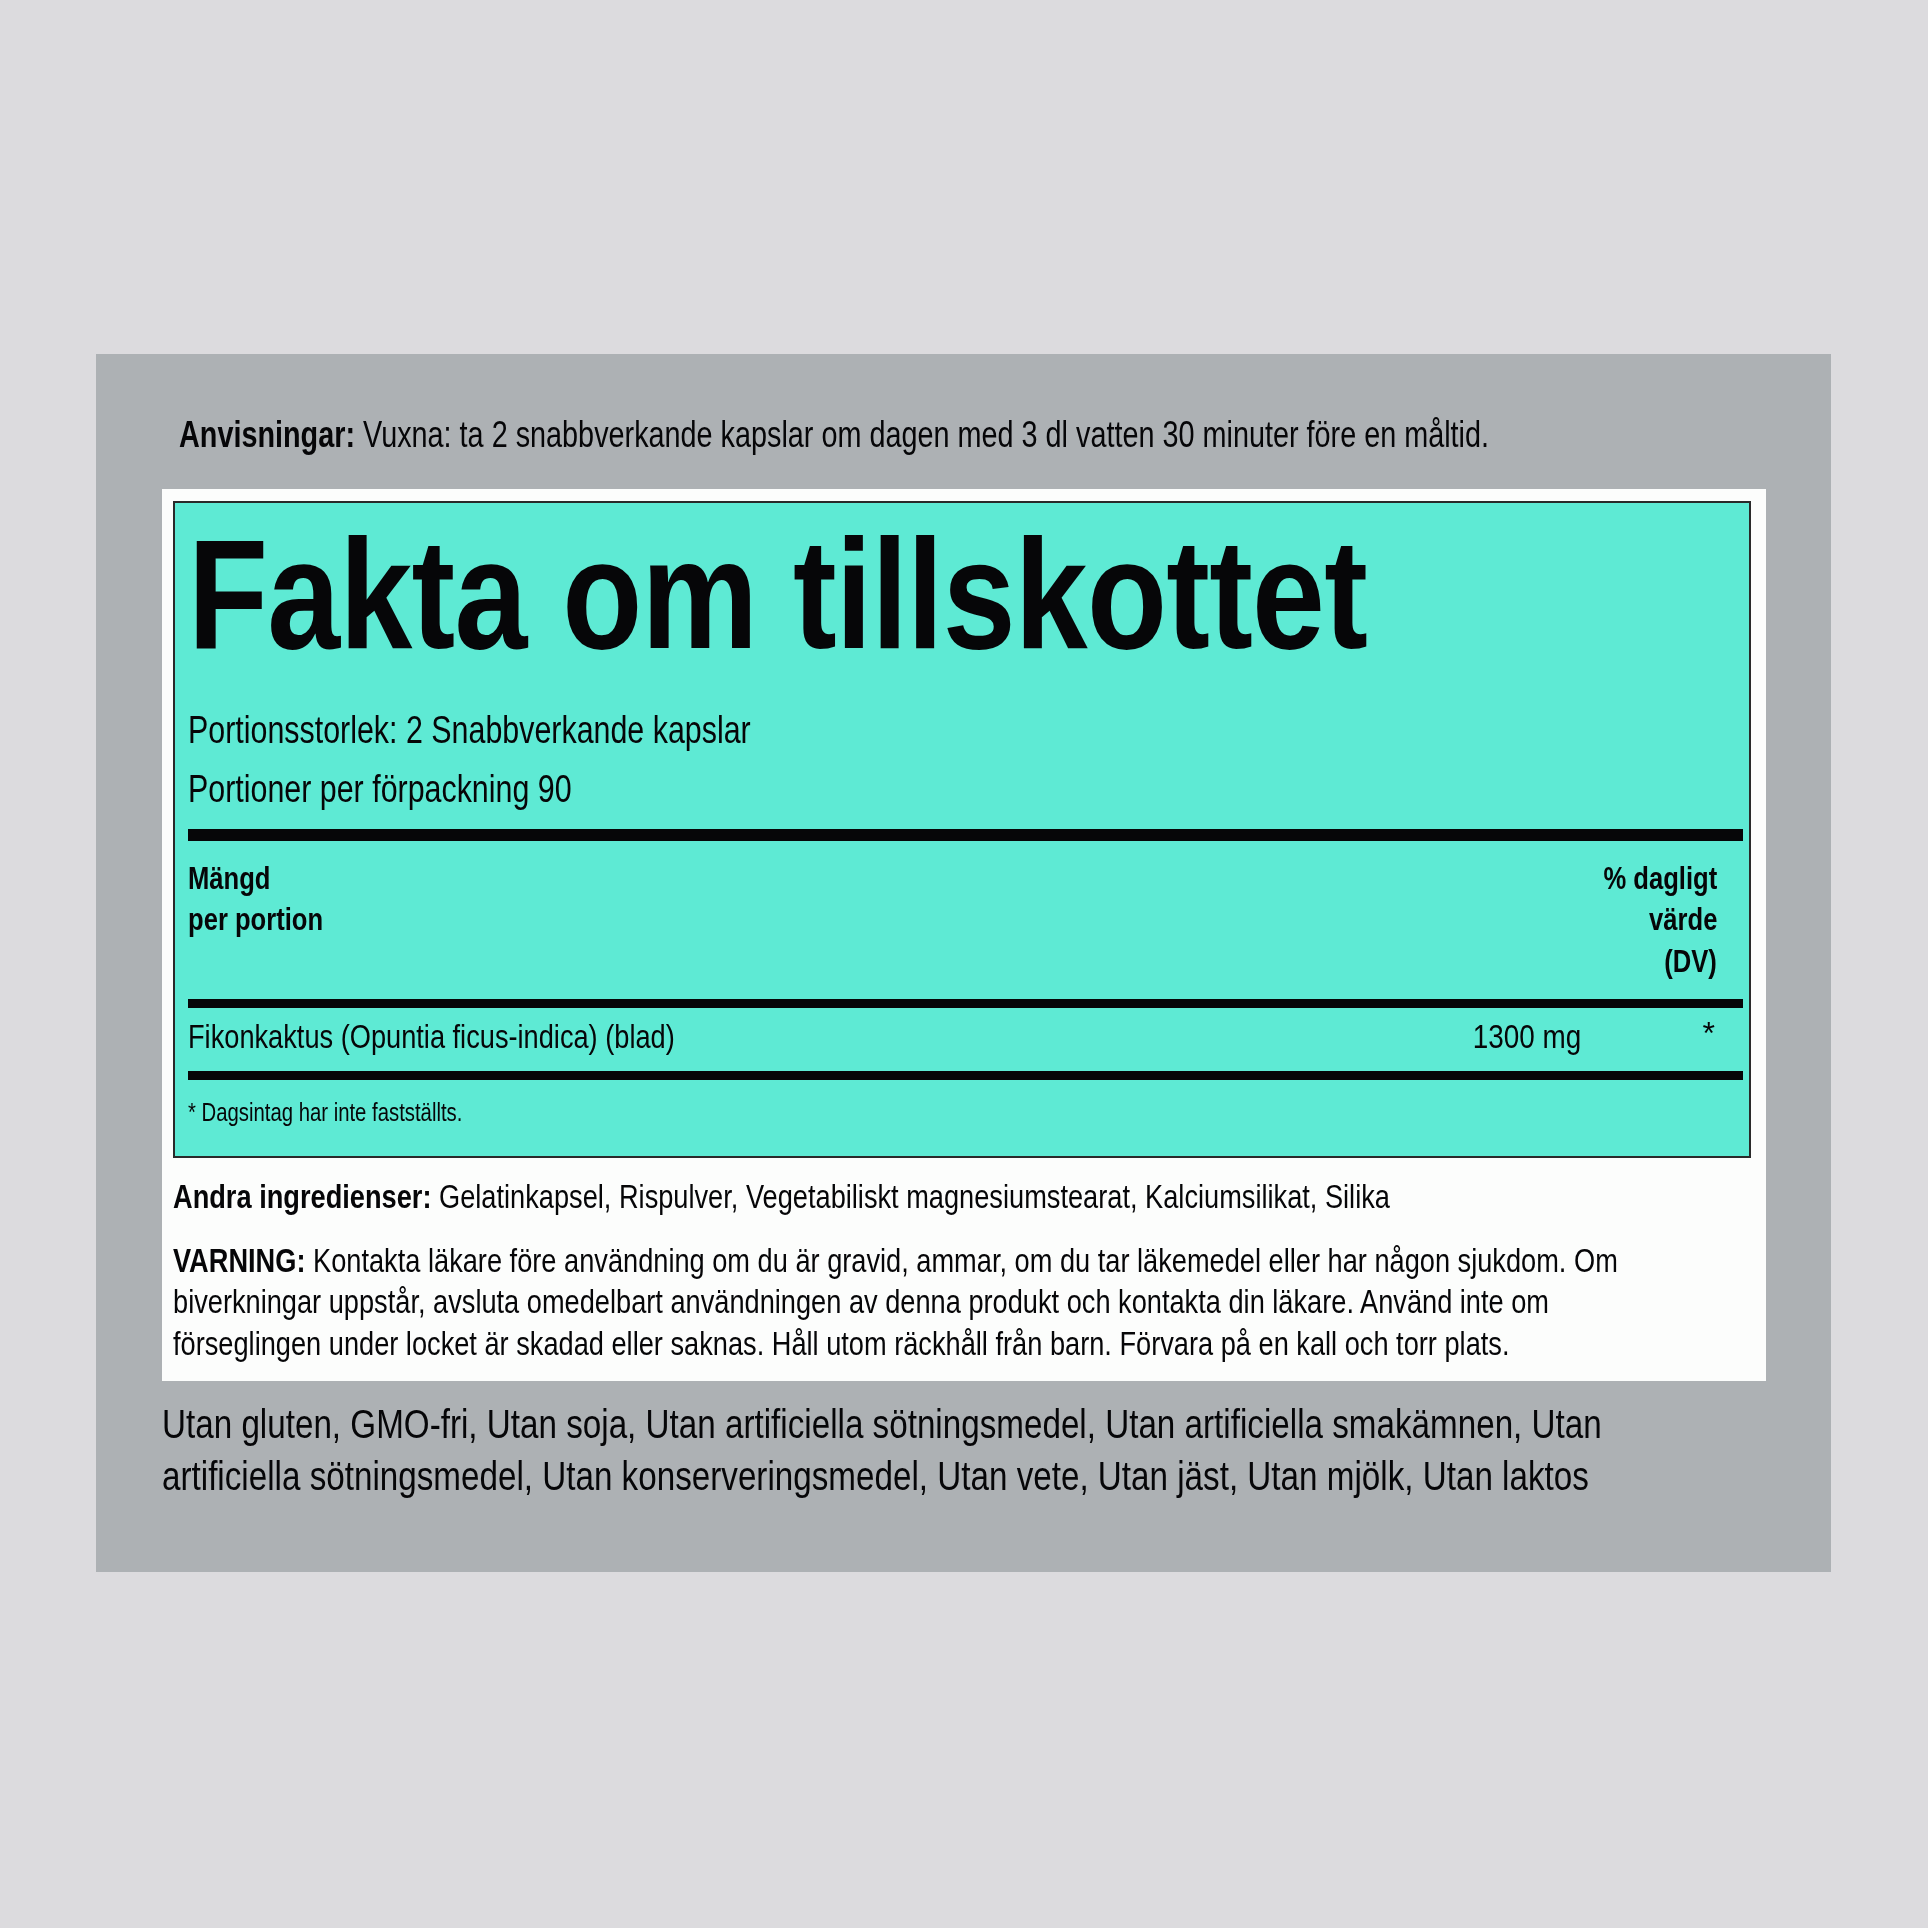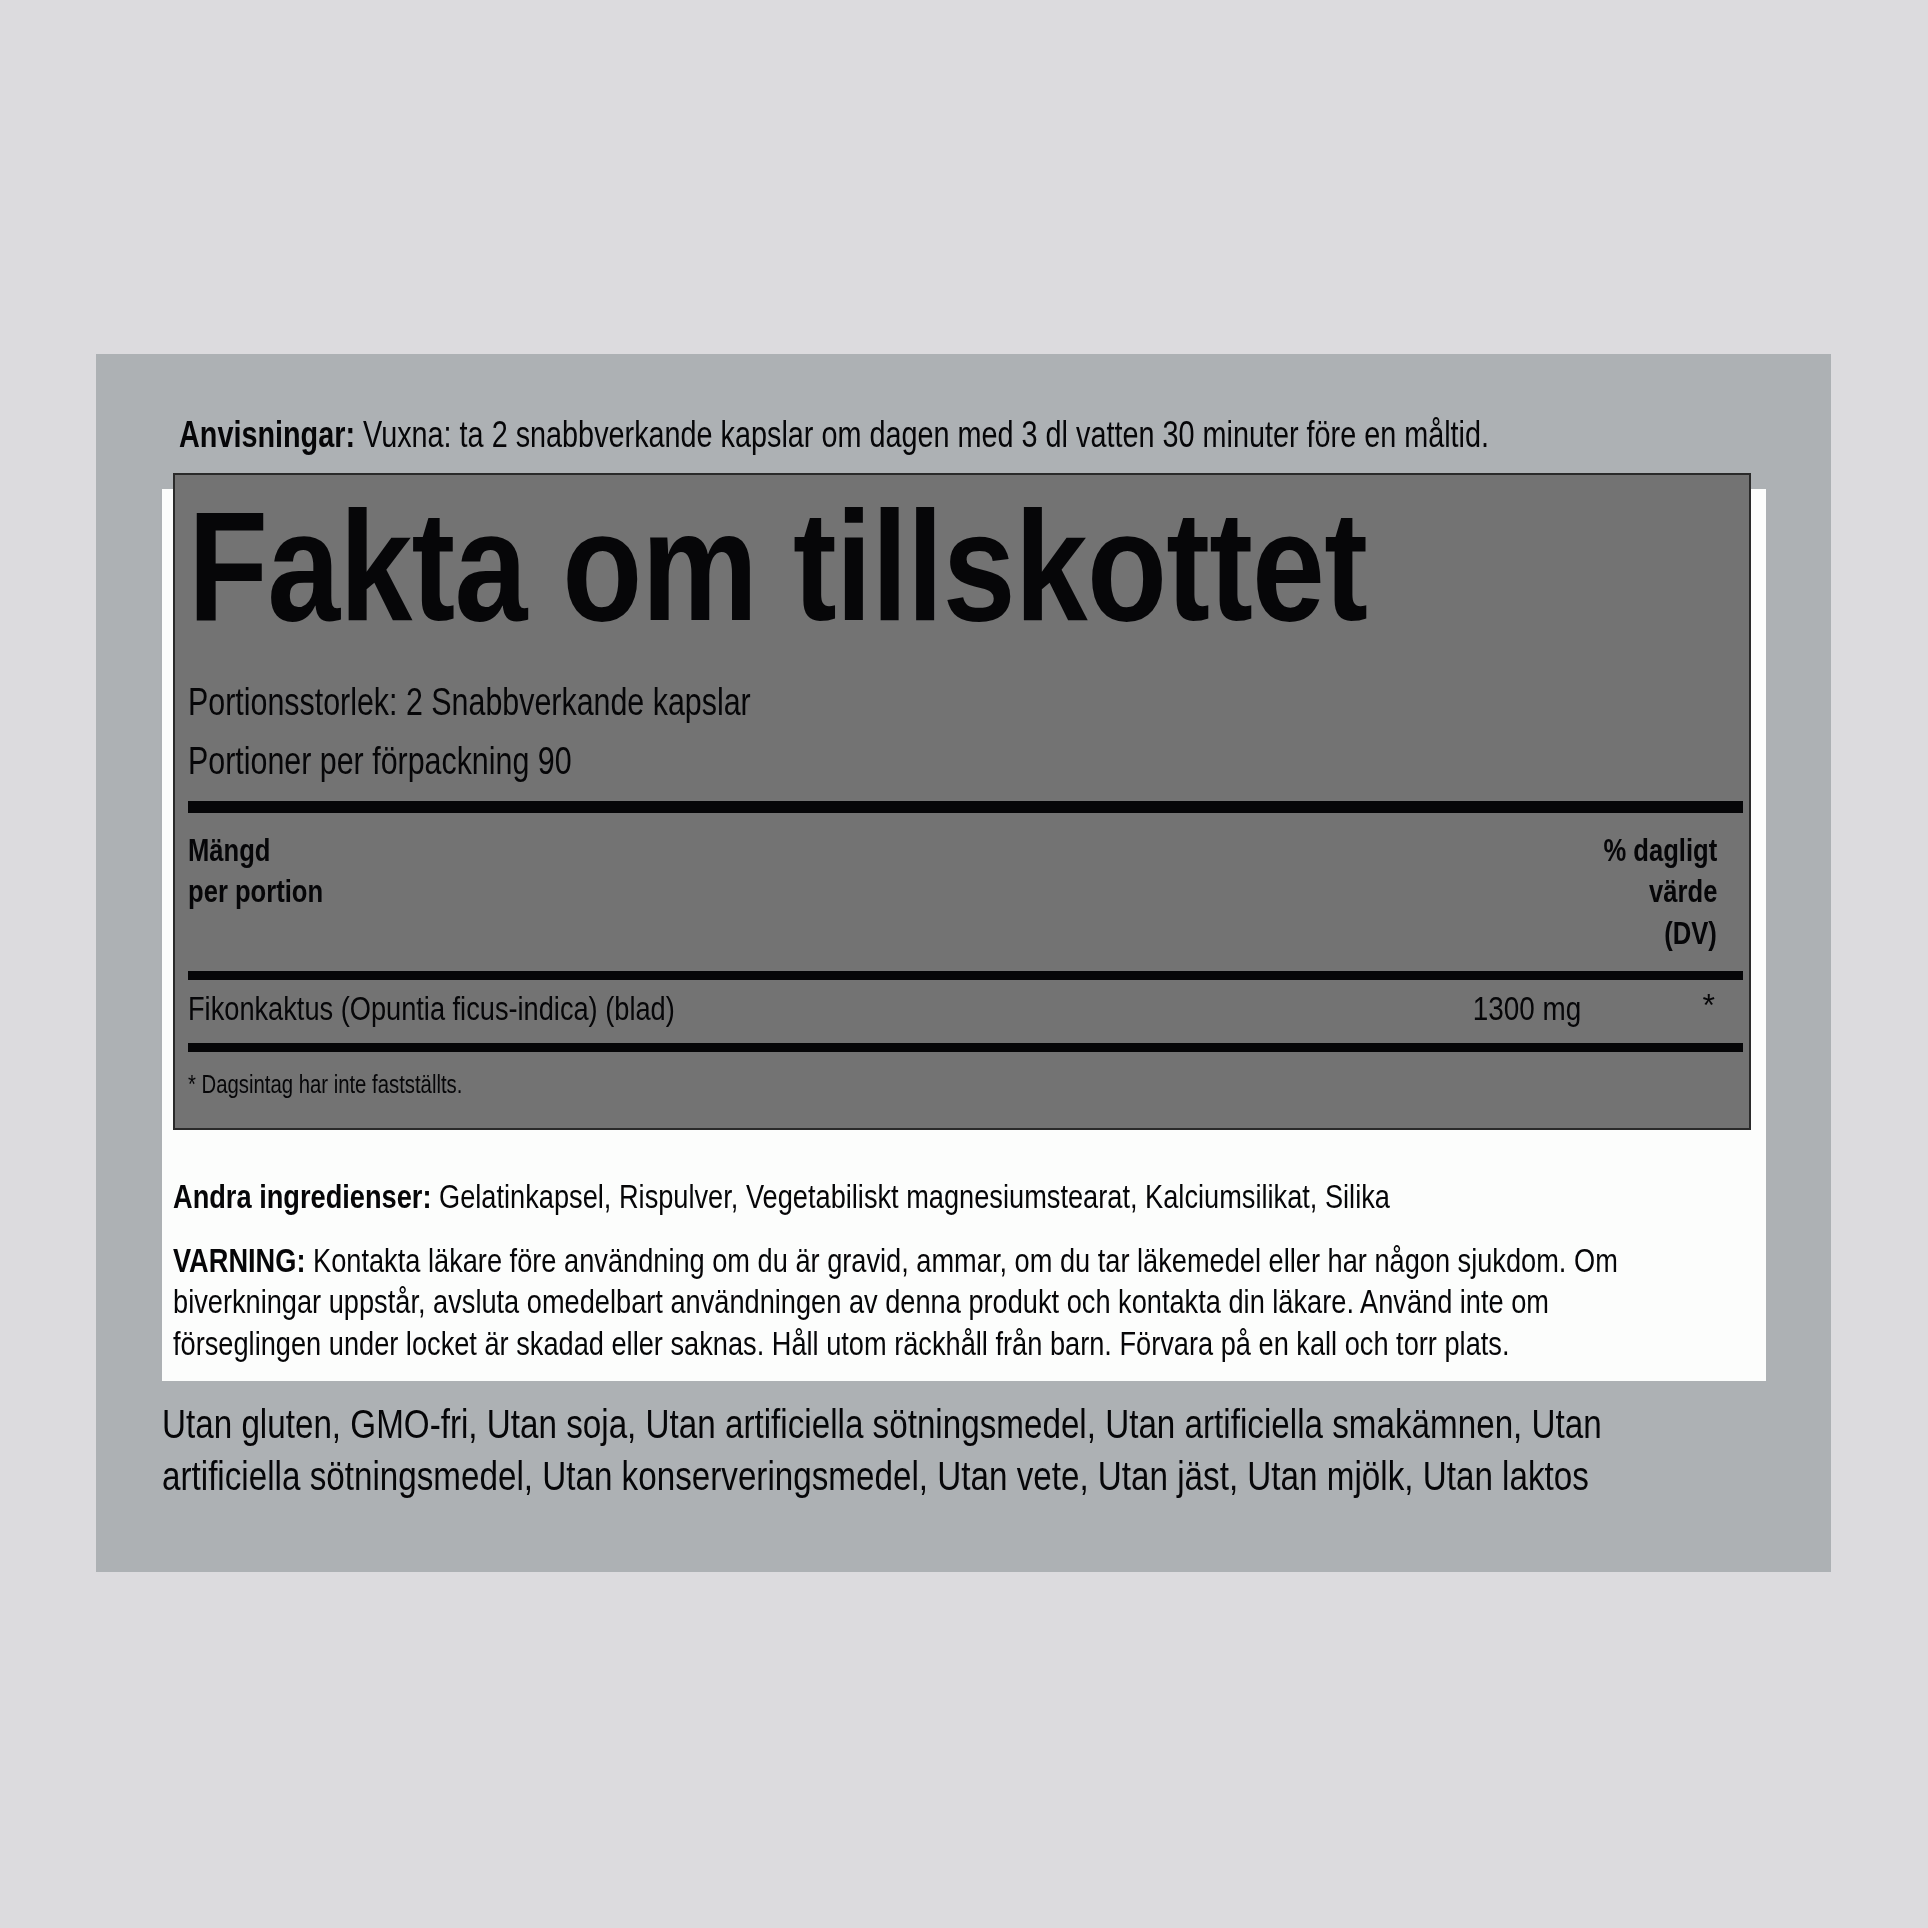--- a/index.html
+++ b/index.html
@@ -4,21 +4,21 @@
 <style>
   html, body { margin:0; padding:0; }
   body {
     width:1928px; height:1928px; background:#dcdbde; position:relative; overflow:hidden;
     font-family:"Liberation Sans", sans-serif; color:#060608;
   }
   .panel { position:absolute; left:96px; top:354px; width:1735px; height:1218px; background:#adb1b4; }
   .line { position:absolute; white-space:nowrap; transform-origin:0 0; }
   .b { font-weight:bold; }
   .white { position:absolute; left:162px; top:489px; width:1604px; height:892px; background:#fcfdfc; }
-  .facts { position:absolute; left:173px; top:473px; width:1574px; height:653px; border:2.8px solid #2a2a2a; background:#737373; }
+  .facts { position:absolute; left:173px; top:501px; width:1574px; height:653px; border:2.8px solid #2a2a2a; background:#5eead4; }
   .rule { position:absolute; left:13px; width:1555px; background:#060608; }
   .right { position:absolute; white-space:nowrap; transform-origin:100% 0; text-align:right; }
 </style>
 </head>
 <body>
 
 <div class="panel"></div>
 
 <div class="line" style="left:179px; top:414px; font-size:36px; transform:scaleX(0.80);">
   <span class="b">Anvisningar:</span><span> Vuxna: ta 2 snabbverkande kapslar om dagen med 3 dl vatten 30 minuter före en måltid.</span>

